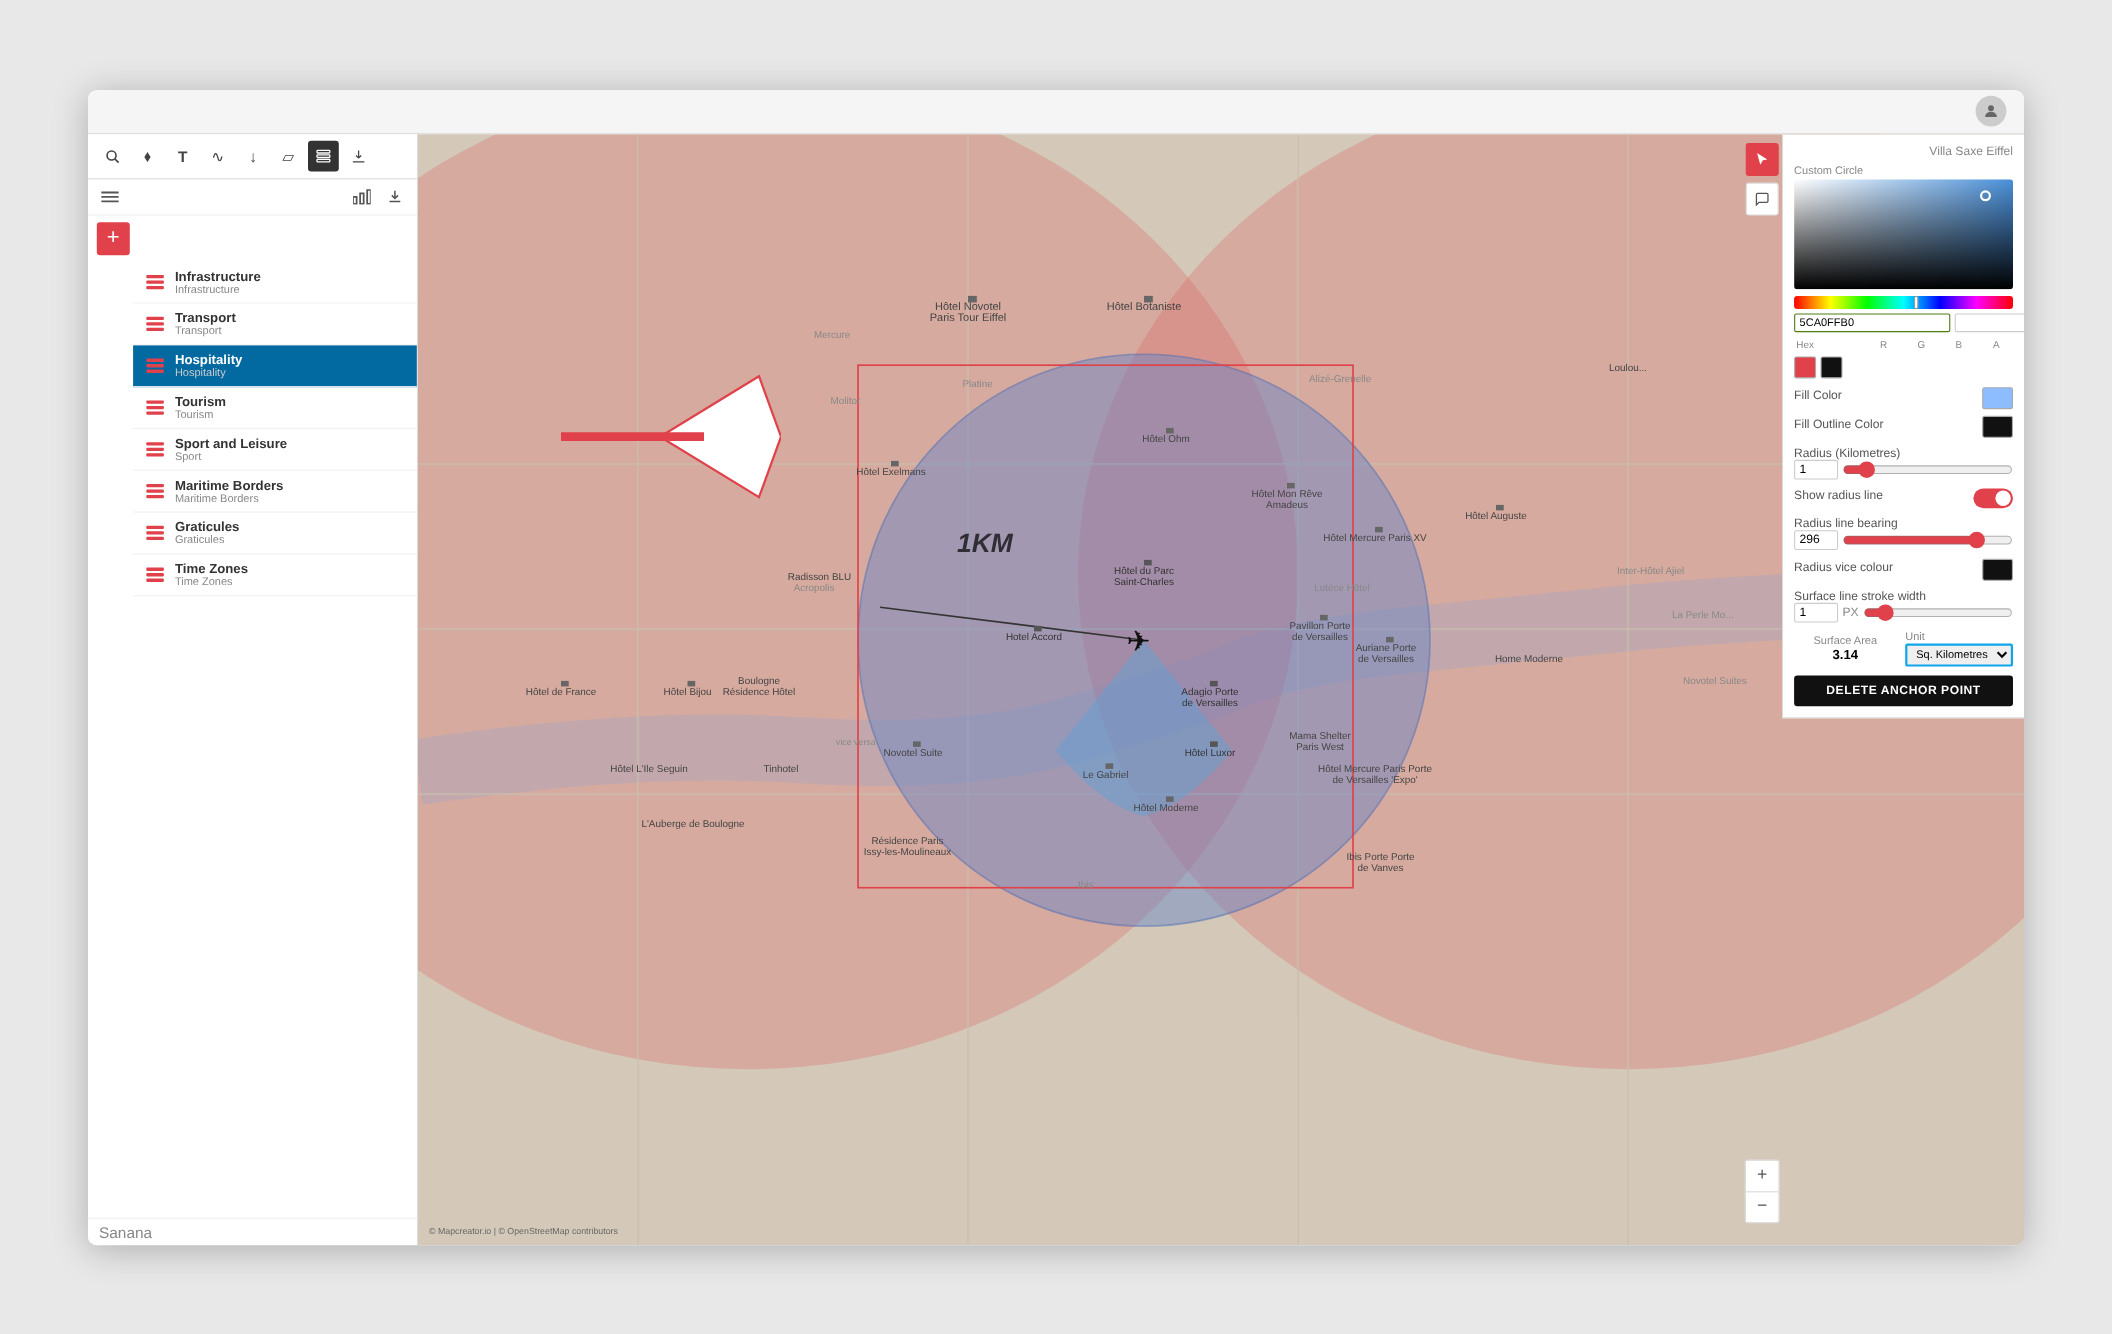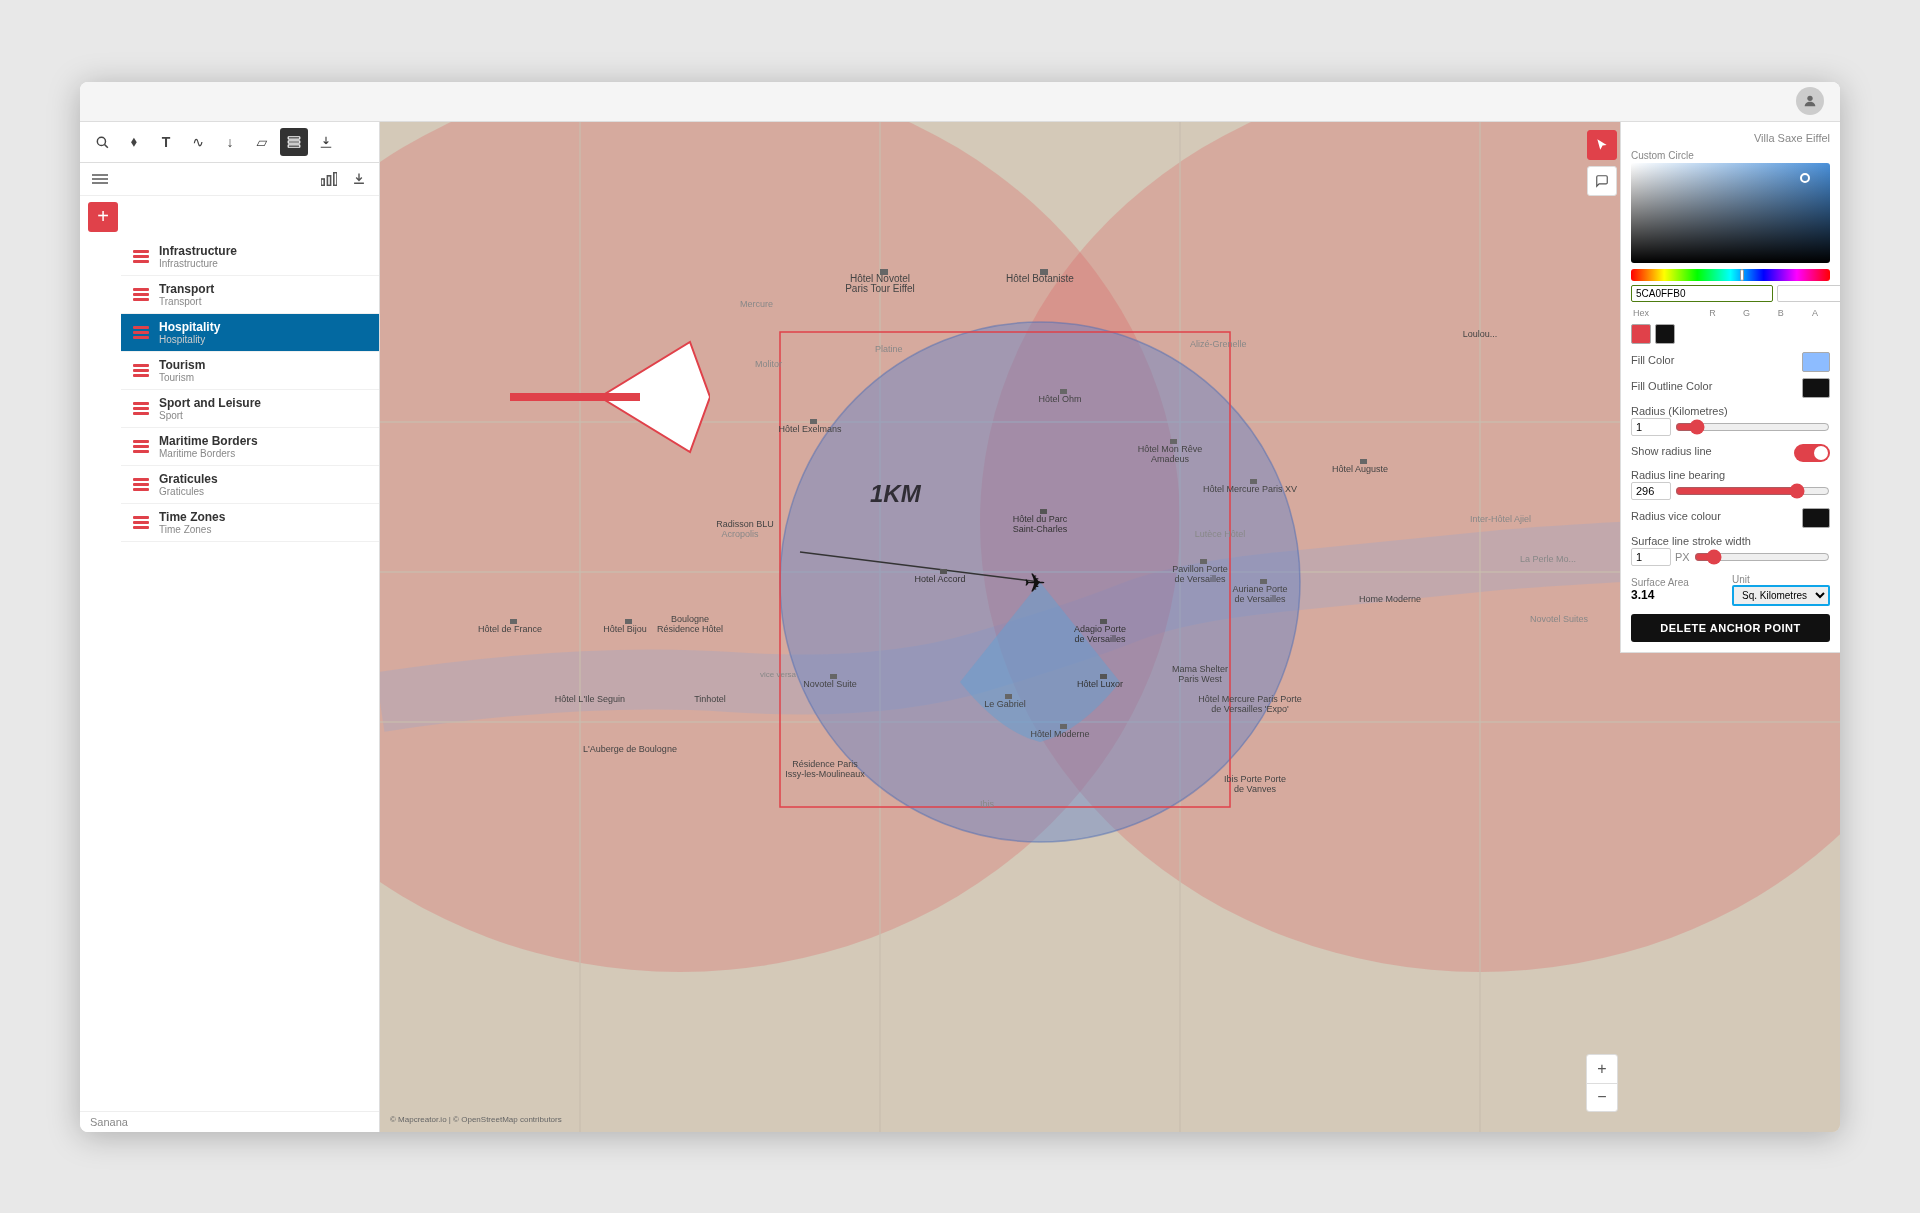--- a/index.html
+++ b/index.html
@@ -122,21 +122,21 @@
     .layer-sub {
       font-size: 10px;
       color: #888;
     }
 
     .layer-item.active .layer-name { color: #fff; }
     .layer-item.active .layer-sub { color: #ccc; }
 
     .sidebar-bottom {
       padding: 4px 10px;
-      font-size: 11px;
+      font-size: 14px;
       color: #888;
       border-top: 1px solid #eee;
     }
 
     
     .map-container {
       flex: 1;
       position: relative;
       overflow: hidden;
       background: #d4c9b8;
@@ -311,21 +311,21 @@
       flex: 1;
       accent-color: #e0414a;
     }
 
     .surface-row {
       display: flex;
       align-items: center;
       gap: 8px;
       margin-bottom: 8px;
     }
-    .surface-col { flex: 1; }
+    .surface-col { flex: 1; text-align: center; }
     .surface-label { font-size: 10px; color: #888; }
     .surface-value { font-size: 12px; font-weight: bold; }
     .unit-select {
       font-size: 10px;
       border: 2px solid #0ea5e9;
       padding: 2px 4px;
       border-radius: 2px;
     }
 
     .delete-btn {

